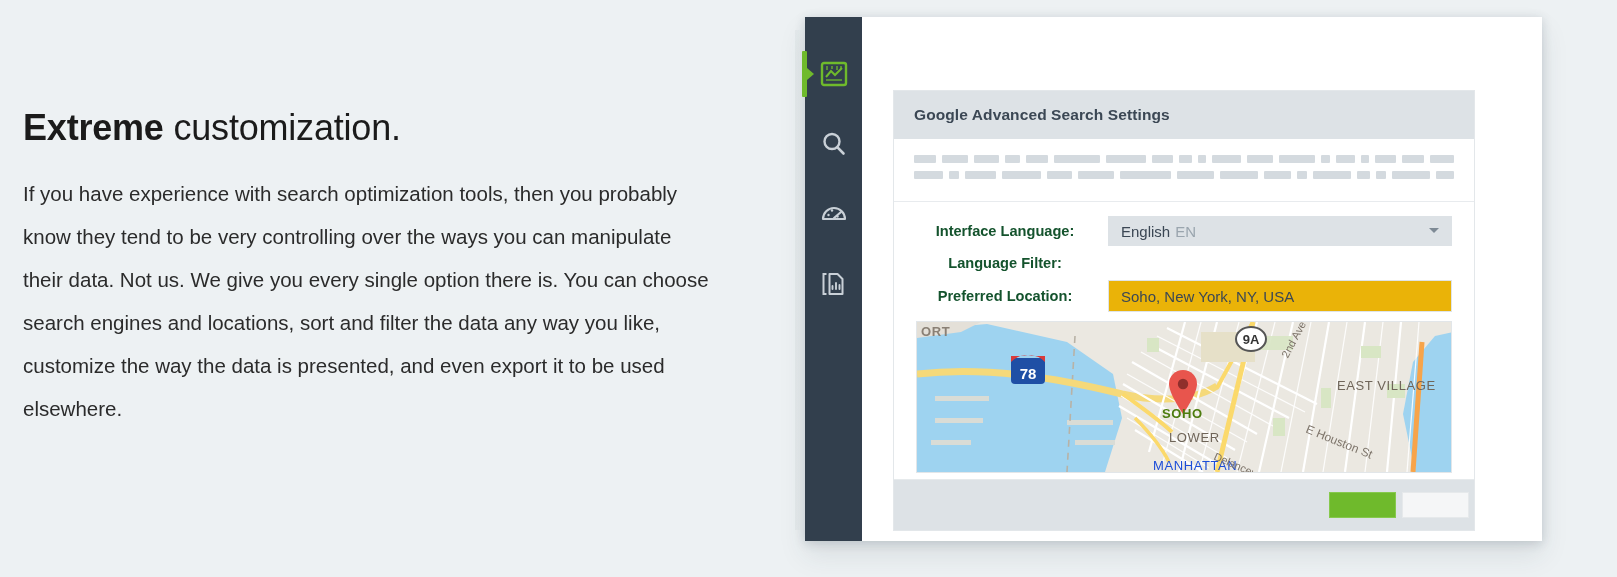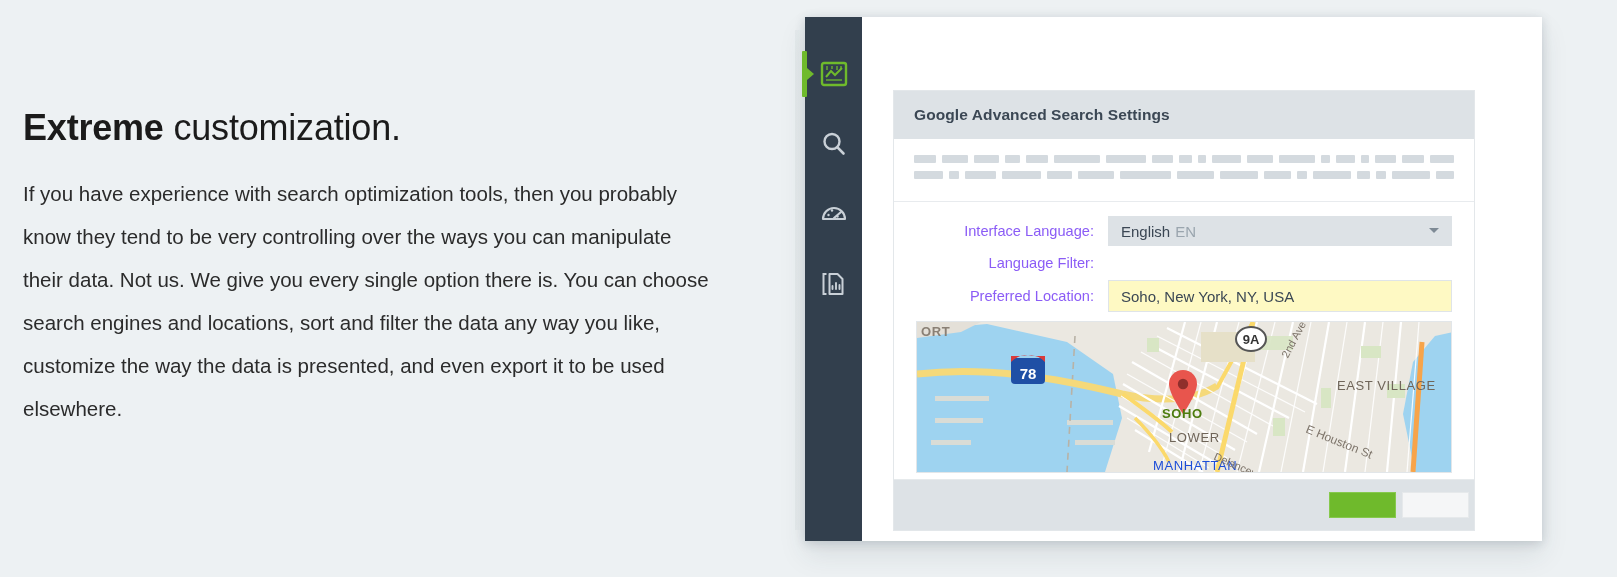--- a/index.html
+++ b/index.html
@@ -70,39 +70,39 @@
   .card-skeleton {
     padding: 16px 20px 14px 20px;
     border-bottom: 1px solid #e8ebee; background:#fff;
   }
   .sk-line { display: flex; gap: 6px; margin-bottom: 8px; align-items:center; }
   .sk-line i { display: block; height: 8px; background: #d4dadf; border-radius: 1px; }
 
   .card-body { padding: 14px 22px 6px 22px; background:#fff; }
   .frow { display: flex; align-items: center; margin-bottom: 9px; }
   .flabel {
-    width: 178px; text-align: right; padding-right: 14px;
-    font-size: 14.6px; font-weight: 400; color: #8b5cf6;
+    width: 178px; text-align: center; padding-right: 14px;
+    font-size: 14.6px; font-weight: 700; color: #14532d;
     white-space: nowrap;
   }
   .fctl { flex: 1; position: relative; }
   .select-ctl {
     background: #dde2e6; border: none; height: 30px;
     display: flex; align-items: center; padding: 0 13px;
     font-size: 15px; color: #3b4754;
   }
   .select-ctl .muted { color: #9aa5ae; margin-left: 5px; }
   .caret {
     position: absolute; right: 13px; top: 12px;
     width: 0; height: 0;
     border-left: 5px solid transparent; border-right: 5px solid transparent;
     border-top: 5px solid #7e8a95;
   }
   .text-ctl {
-    background: #fef9c3; border: 1px solid #dfe4e8; height: 30px;
+    background: #eab308; border: 1px solid #dfe4e8; height: 30px;
     display: flex; align-items: center; padding: 0 12px;
     font-size: 15px; color: #3b4754;
   }
 
   
   .mapwrap {
     margin: 6px 0 0 0; height: 150px; position: relative; overflow: hidden;
     background: #e9e6df; border: 1px solid #e2e6e9;
   }
   .map-svg { position:absolute; left:0; top:0; }

